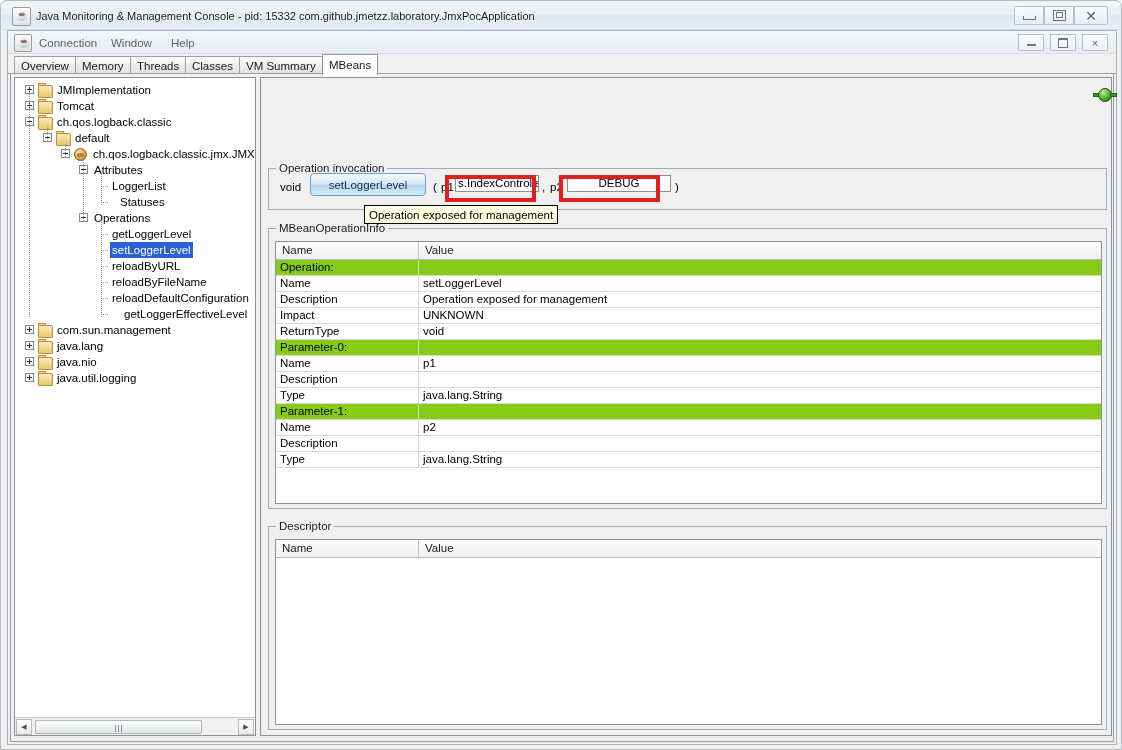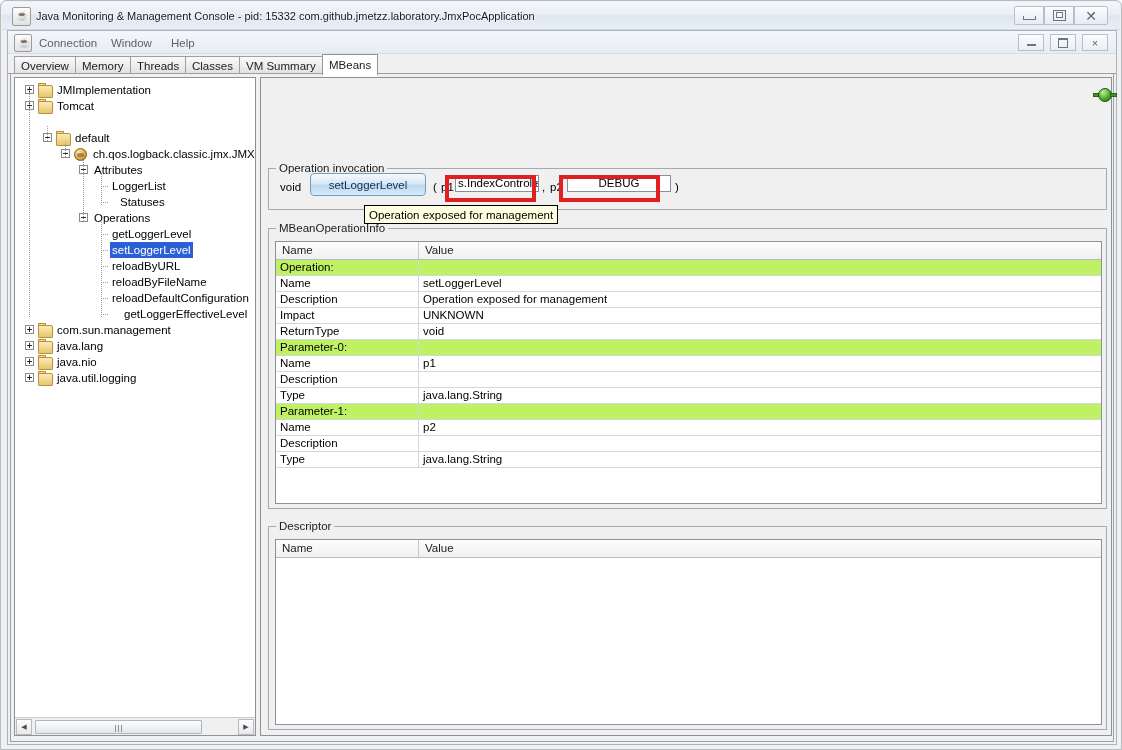--- a/index.html
+++ b/index.html
@@ -288,21 +288,21 @@
   .th{
     position:absolute;top:0;height:17px;line-height:17px;
     font-size:11.5px;color:#1b1b1b;padding-left:6px;box-sizing:border-box;
     border-right:1px solid #c3c7cb;
   }
   .tbody{position:absolute;left:0;top:18px;width:100%;bottom:0;}
   .trow{
     position:absolute;left:0;width:100%;height:16px;
     border-bottom:1px solid #d4d7da;box-sizing:border-box;
   }
-  .trow.sectionrow{background:#bef264;}
+  .trow.sectionrow{background:#84cc16;}
   .tcell{
     position:absolute;top:0;height:15px;line-height:15px;
     font-size:11.5px;color:#000;padding-left:4px;box-sizing:border-box;
     white-space:nowrap;overflow:hidden;
   }
   .tcell.c0{left:0;width:143px;border-right:1px solid #d4d7da;}
   .tcell.c1{left:143px;right:0;}
 </style>
 </head>
 <body>
@@ -379,20 +379,28 @@
               <span class="lbl" style="left: 40px;">JMImplementation</span>
             </div>
             <div class="tnode" style="top: 20px; left: 0px; width: 100%;">
               <div class="toggle plus" style="left: 10px; top: 3px;"></div>
               <div class="folder" style="left: 23px; top: 3px;">
                 <span class="tab2"></span>
                 <span class="back"></span>
               </div>
               <span class="lbl" style="left: 40px;">Tomcat</span>
             </div>
+            <div class="tnode" style="top: 36px; left: 0px; width: 100%;">
+              <div class="toggle" style="left: 10px; top: 3px;"></div>
+              <div class="folder" style="left: 23px; top: 3px;">
+                <span class="tab2"></span>
+                <span class="back"></span>
+              </div>
+              <span class="lbl" style="left: 40px;">ch.qos.logback.classic</span>
+            </div>
             <div class="tnode" style="top: 52px; left: 0px; width: 100%;">
               <div class="toggle" style="left: 28px; top: 3px;"></div>
               <div class="folder" style="left: 41px; top: 3px;">
                 <span class="tab2"></span>
                 <span class="back"></span>
               </div>
               <span class="lbl" style="left: 58px;">default</span>
             </div>
             <div class="tnode" style="top: 68px; left: 0px; width: 100%;">
               <div class="toggle" style="left: 46px; top: 3px;"></div>

